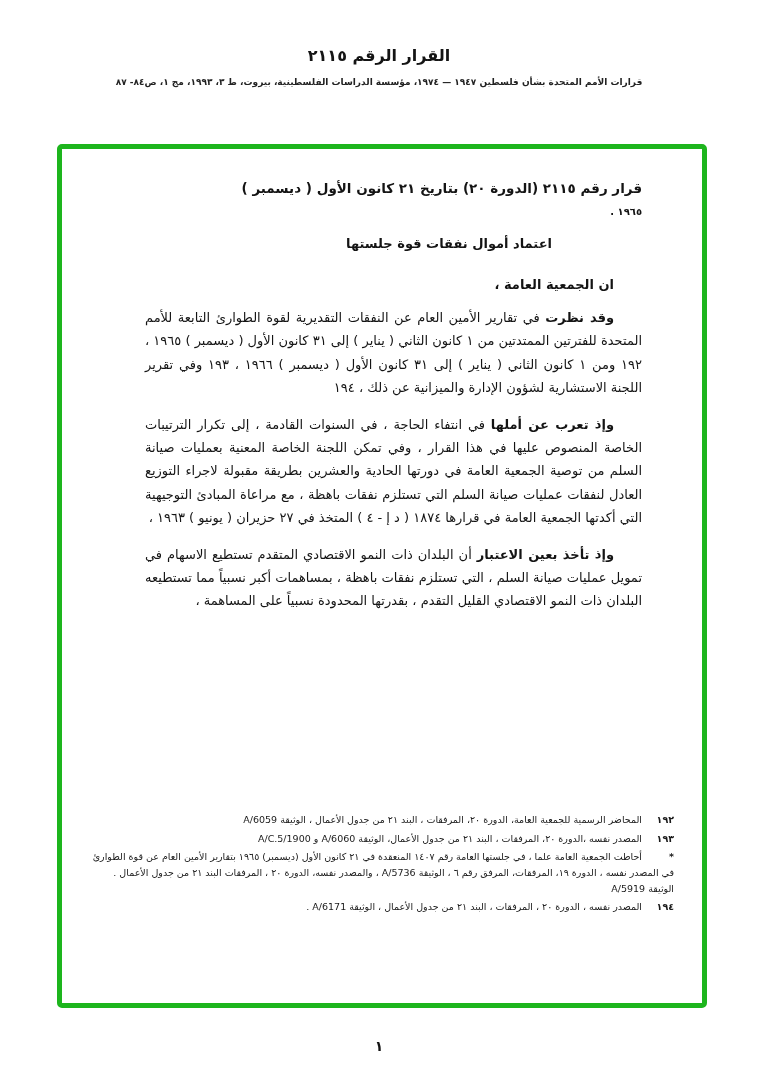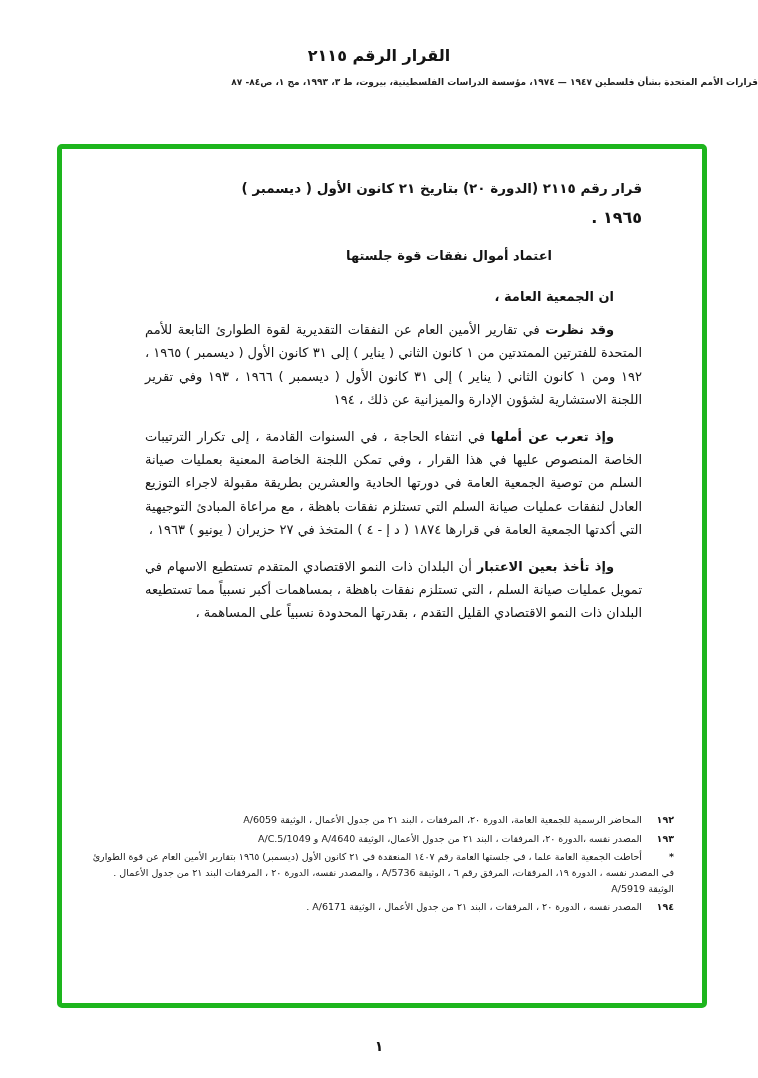--- a/index.html
+++ b/index.html
@@ -26,21 +26,20 @@
   .header-title {
     font-size: 16px;
     font-weight: bold;
     letter-spacing: 0.5px;
   }
   .header-citation {
     margin-top: 12px;
     font-size: 9px;
     font-weight: bold;
     color: #222;
-    text-align: right;
   }
   
   .green-box {
     position: absolute;
     left: 57px;
     top: 144px;
     width: 650px;
     height: 864px;
     border: 5px solid #1db51d;
     border-radius: 5px;
@@ -55,21 +54,21 @@
     text-align: justify;
   }
   .doc-heading {
     font-weight: bold;
     font-size: 13.5px;
     line-height: 2.0;
     padding-left: 6px;
   }
   .doc-heading-line2 {
     font-weight: bold;
-    font-size: 16px;
+    font-size: 10px;
     line-height: 2.0;
   }
   .doc-subtitle {
     margin-top: 10px;
     margin-right: 0;
     margin-left: 150px; 
     text-align: center;
     font-weight: bold;
     font-size: 13px;
     line-height: 1.9;
@@ -157,21 +156,21 @@
 
     </div>
 
     <div class="footnotes">
 
       <div class="footnote">
         <span class="fn-num">١٩٢</span><span>المحاضر الرسمية للجمعية العامة، الدورة ٢٠، المرفقات ، البند ٢١ من جدول الأعمال ، الوثيقة A/6059</span>
       </div>
 
       <div class="footnote">
-        <span class="fn-num">١٩٣</span><span>المصدر نفسه ،الدورة ٢٠، المرفقات ، البند ٢١ من جدول الأعمال، الوثيقة A/4640 و A/C.5/1049</span>
+        <span class="fn-num">١٩٣</span><span>المصدر نفسه ،الدورة ٢٠، المرفقات ، البند ٢١ من جدول الأعمال، الوثيقة A/6060 و A/C.5/1900</span>
       </div>
 
       <div class="footnote">
         <span class="fn-num">*</span><span>أحاطت الجمعية العامة علما ، في جلستها العامة رقم ١٤٠٧ المنعقدة في ٢١ كانون الأول (ديسمبر) ١٩٦٥ بتقارير الأمين العام عن قوة الطوارئ في المصدر نفسه ، الدورة ١٩، المرفقات، المرفق رقم ٦ ، الوثيقة A/5736 ، والمصدر نفسه، الدورة ٢٠ ، المرفقات البند ٢١ من جدول الأعمال . الوثيقة A/5919</span>
       </div>
 
       <div class="footnote">
         <span class="fn-num">١٩٤</span><span>المصدر نفسه ، الدورة ٢٠ ، المرفقات ، البند ٢١ من جدول الأعمال ، الوثيقة A/6171 .</span>
       </div>
 

